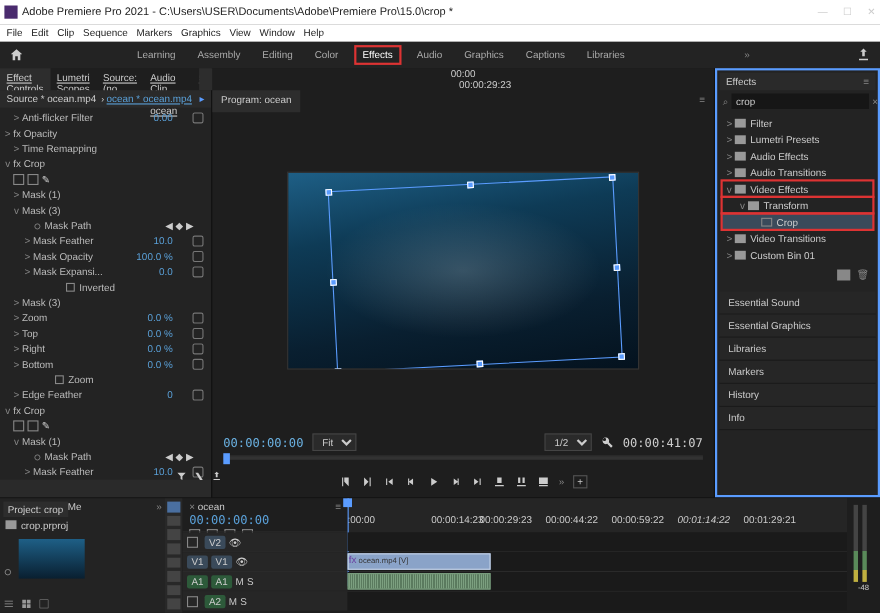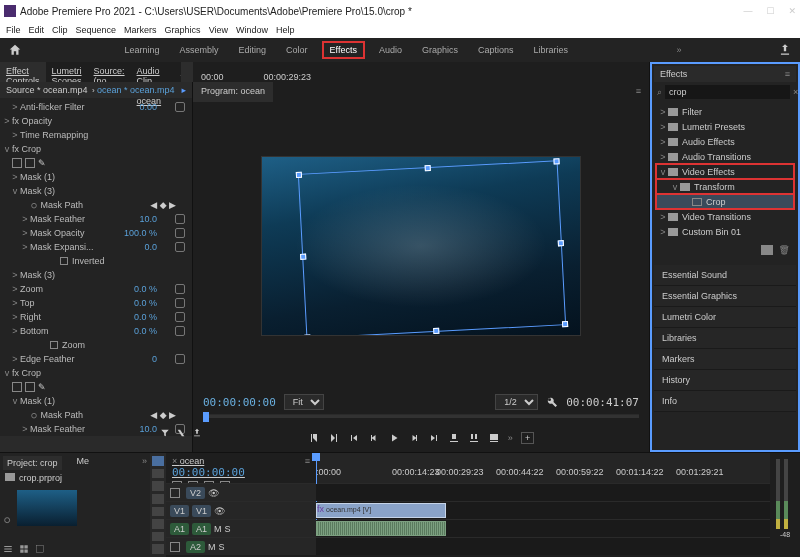--- a/index.html
+++ b/index.html
@@ -16,36 +16,36 @@
 .ws-center { margin:0 auto; display:flex; gap:8px; }
 .ws-center span { color:#aaa; padding:4px 6px; cursor:pointer; }
 .ws-center .active { border:2px solid #d33; color:#fff; padding:2px 6px; }
 .exporticon { margin-left:auto; width:14px; height:14px; fill:#ccc; cursor:pointer; }
 .main { display:flex; height:390px; }
 .leftcol { width:192px; background:#232323; display:flex; flex-direction:column; }
 .leftcol .tabs { display:flex; height:20px; background:#1e1e1e; font-size:8px; }
 .leftcol .tabs span { padding:4px 6px; cursor:pointer;text-decoration:underline; }
 .leftcol .tabs .active { background:#2d2d2d; }
 .leftcol .ec-src { padding:3px 6px; background:#2a2a2a; font-size:8px; }
-.leftcol .ec-src .link { color:#5aa0d8; }
+.leftcol .ec-src .link { color:#5aa0d8; text-decoration:underline; }
 .tree { flex:1; overflow:auto; padding:2px 4px; }
 .row { display:flex; align-items:center; height:14px; white-space:nowrap; }
 .row.indent1 { padding-left:8px; }
 .row.indent2 { padding-left:18px; }
 .row.indent3 { padding-left:28px; }
 .arrow { width:6px; display:inline-block; text-align:center; color:#888; margin-right:2px; }
 .fxlabel { color:#bbb; }
 .val { color:#5aa0d8; margin-left:auto; margin-right:18px; cursor:pointer; }
 .reset { width:10px; height:10px; border:1px solid #777; border-radius:2px; margin-right:3px; cursor:pointer; }
 .kf { fill:#999; width:8px; height:8px; cursor:pointer; }
 .shapebox { width:10px; height:10px; border:1px solid #888; margin-right:3px; cursor:pointer; }
 .chk { width:8px; height:8px; border:1px solid #888; margin-left:28px; margin-right:4px; }
 .midcol { flex:1; background:#1e1e1e; display:flex; flex-direction:column; border-left:1px solid #111; border-right:1px solid #111; position:relative; }
 .midcol::before { content:""; position:absolute; top:0; left:-12px; width:12px; height:20px; background:#2d2d2d; }
-.midcol .tl-mini { height:20px; background:#1e1e1e; display:flex; align-items:flex-end; padding:0 8px; font-size:8px; color:#888; }
+.midcol .tl-mini { height:20px; background:#1e1e1e; display:flex; align-items:center; padding:0 8px; font-size:8px; color:#888;flex-direction:column; }
 .programtab { height:20px; padding:4px 8px; background:#2d2d2d; display:inline-block; }
 .monitor { flex:1; display:flex; align-items:center; justify-content:center; position:relative; padding:8px; }
 .video { width:320px; height:180px; background:linear-gradient(170deg,#1e5f86 0%,#0e3b56 30%,#091f30 70%,#04121e 100%); position:relative; border:1px solid #333; overflow:hidden; }
 .video::after { content:""; position:absolute; left:10%; top:15%; width:80%; height:70%; background:radial-gradient(ellipse at center,rgba(255,255,255,.18),transparent 70%); }
 .cropbox { position:absolute; border:1px solid #5a9cff; }
 .cropbox .h { position:absolute; width:6px; height:6px; background:#5a9cff; border:1px solid #fff; }
 .transportinfo { display:flex; align-items:center; padding:4px 10px; gap:8px; font-size:10px; }
 .transportinfo .tc { color:#6ab0e0; font-family:monospace; font-size:11px; }
 .transportinfo select { background:#2a2a2a; color:#ccc; border:1px solid #444; font-size:9px; padding:1px 4px; }
 .transport { height:28px; display:flex; align-items:center; justify-content:center; gap:8px; }
@@ -65,21 +65,21 @@
 .panels { margin-top:6px; }
 .panels div { padding:5px 8px; background:#262626; border-bottom:1px solid #1a1a1a; cursor:pointer; font-size:9px; }
 .bottom { height:105px; display:flex; background:#1e1e1e; border-top:1px solid #111; }
 .projpanel { width:150px; background:#232323; padding:3px; position:relative; }
 .projpanel .thumb { width:60px; height:36px; background:linear-gradient(#1e5f86,#091f30); margin-top:4px; }
 .tools { width:16px; background:#282828; display:flex; flex-direction:column; gap:3px; padding:3px 2px; }
 .tools .t { width:12px; height:12px; background:#444; cursor:pointer; }
 .tools .t.sel { background:#4a6fa0; }
 .tlpanel { flex:1; background:#1e1e1e; display:flex; flex-direction:column; }
 .tlhead { height:30px; display:flex; }
-.tlhead .left { width:150px; padding:3px 6px;text-decoration:underline; }
+.tlhead .left { width:150px; padding:3px 6px; }
 .tlhead .left .tc { color:#5aa0d8; font-family:monospace; font-size:11px; }
 .tlhead .ruler { flex:1; background:#252525; position:relative; font-size:7px; color:#888; padding-top:14px; }
 .tlhead .ruler span { position:absolute; top:14px; }
 .tracks { flex:1; display:flex; flex-direction:column; }
 .track { height:18px; display:flex; border-top:1px solid #2a2a2a; }
 .track .hdr { width:150px; display:flex; align-items:center; gap:3px; padding:0 4px; font-size:8px; background:#262626; }
 .track .hdr .tag { background:#3a4a5a; padding:1px 4px; border-radius:2px; }
 .track.audio .hdr .tag { background:#2d5a3a; }
 .track .lane { flex:1; background:#1a1a1a; position:relative; }
 .clip { position:absolute; top:1px; height:15px; }
@@ -405,32 +405,31 @@
           <span>Custom Bin 01</span>
         </div>
       </div>
     <div style="display:flex;padding:4px 6px;justify-content:flex-end;gap:6px">
       <span style="width:12px;height:10px;background:#888"></span>
       <span style="color:#888">🗑</span>
     </div>
     <div class="panels" id="extrapanels">
         <div>Essential Sound</div>
         <div>Essential Graphics</div>
-        <div>Lumetri Color</div>
         <div>Libraries</div>
         <div>Markers</div>
         <div>History</div>
         <div>Info</div>
       </div>
   </div>
 </div>
 
 <div class="bottom">
   <div class="projpanel">
-    <div style="display:flex;gap:15px">
+    <div style="display:flex;gap:0">
       <span style="background:#2d2d2d;padding:2px 4px">Project: crop</span>
       <span>Me</span>
       <span style="margin-left:auto;color:#888">»</span>
     </div>
     <div style="padding:3px 2px;display:flex;align-items:flex-start">
       <span style="width:10px;height:8px;background:#999;margin-right:4px"></span>
       <span>crop.prproj</span>
     </div>
     <div style="display:flex;gap:4px;align-items:end">
       <svg width="10" height="10" viewBox="0 0 24 24" fill="#888">
@@ -472,21 +471,21 @@
             <span class="shapebox"></span>
             <span class="shapebox"></span>
         </div>
       </div>
       <div class="ruler" id="tlruler">
           <span style="left: 0px;">:00:00</span>
           <span style="left: 76px;">00:00:14:23</span>
           <span style="left: 120px;">00:00:29:23</span>
           <span style="left: 180px;">00:00:44:22</span>
           <span style="left: 240px;">00:00:59:22</span>
-          <span style="left: 300px;">00:01:14:22</span>
+          <span style="left: 300px; font-style: italic;">00:01:14:22</span>
           <span style="left: 360px;">00:01:29:21</span>
           <div style="position:absolute;left:0;top:0;width:1px;height:80px;background:#5a9cff">
             <div style="width:8px;height:8px;background:#5a9cff;margin-left:-4px"></div>
           </div>
         </div>
     </div>
     <div class="tracks">
       <div class="track">
           <div class="hdr">
             <span class="shapebox"></span>

